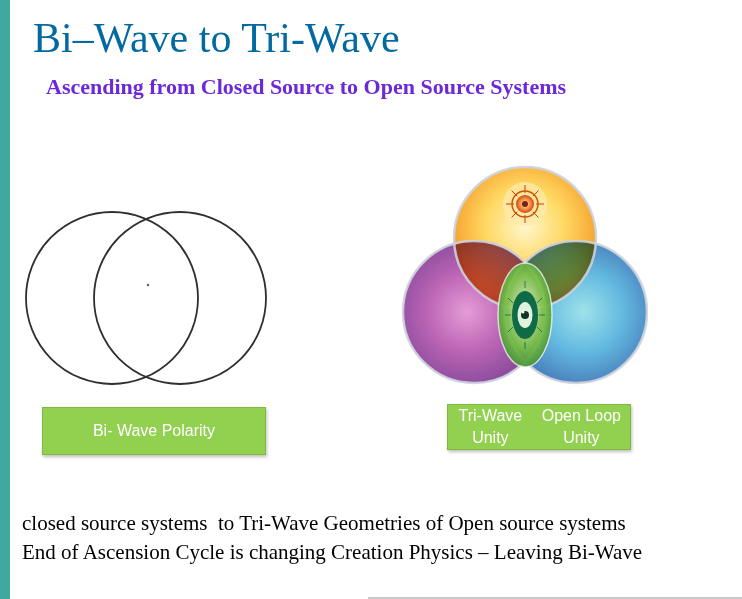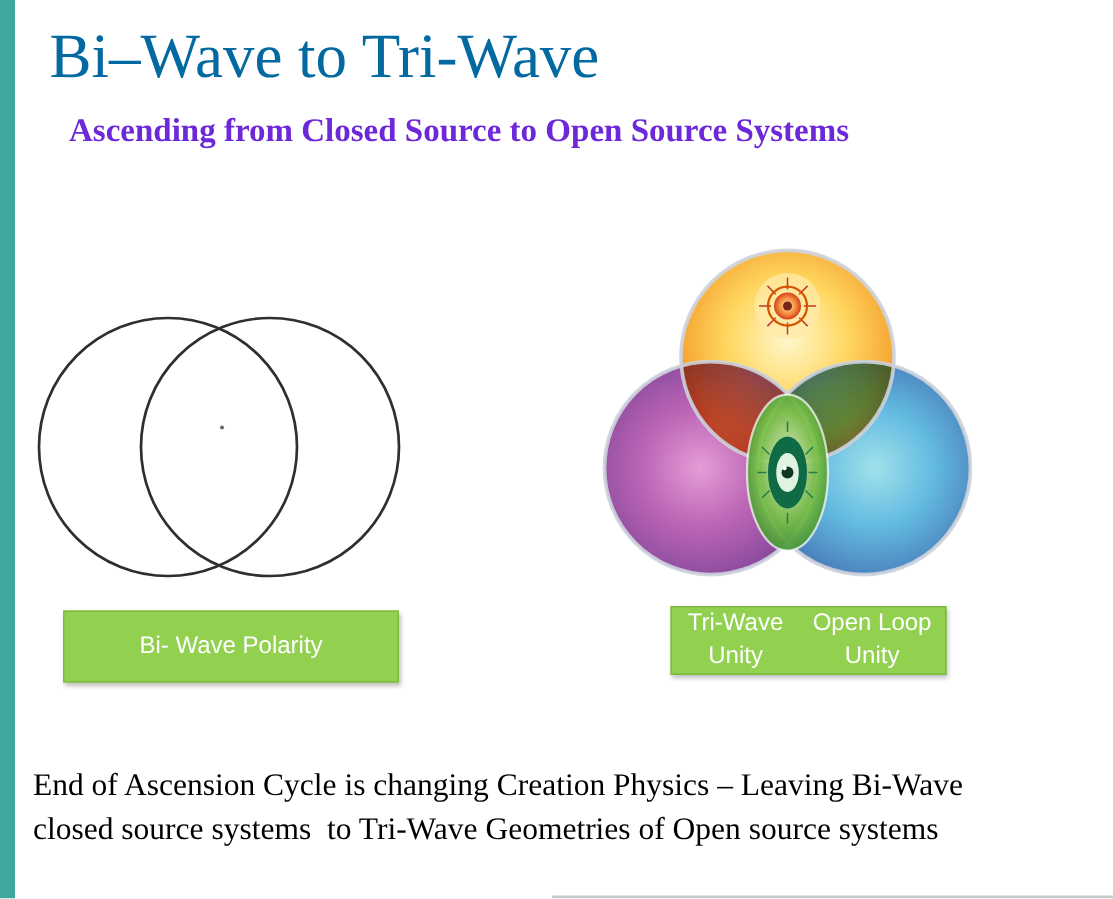--- a/index.html
+++ b/index.html
@@ -150,17 +150,17 @@
 <div class="green-label bi-label">
   <span>Bi- Wave Polarity</span>
 </div>
 
 <div class="green-label tri-label">
   <span>Tri-Wave Unity</span>
   <span>Open Loop Unity</span>
 </div>
 
 <div class="footer">
+  <div>closed source systems  to Tri-Wave Geometries of Open source systems</div>
   <div>End of Ascension Cycle is changing Creation Physics – Leaving Bi-Wave</div>
-  <div>closed source systems  to Tri-Wave Geometries of Open source systems</div>
 </div>
 
 <div class="bottom-edge"></div>
 
 </body></html>

